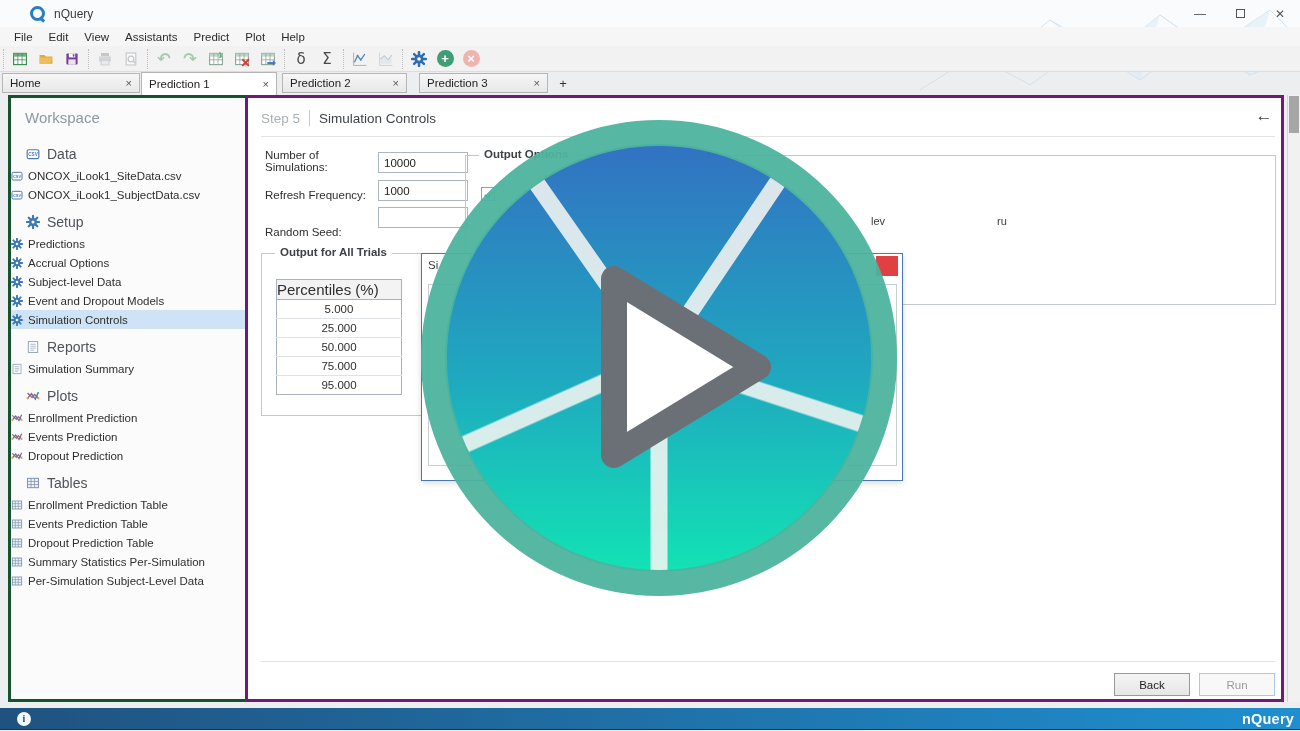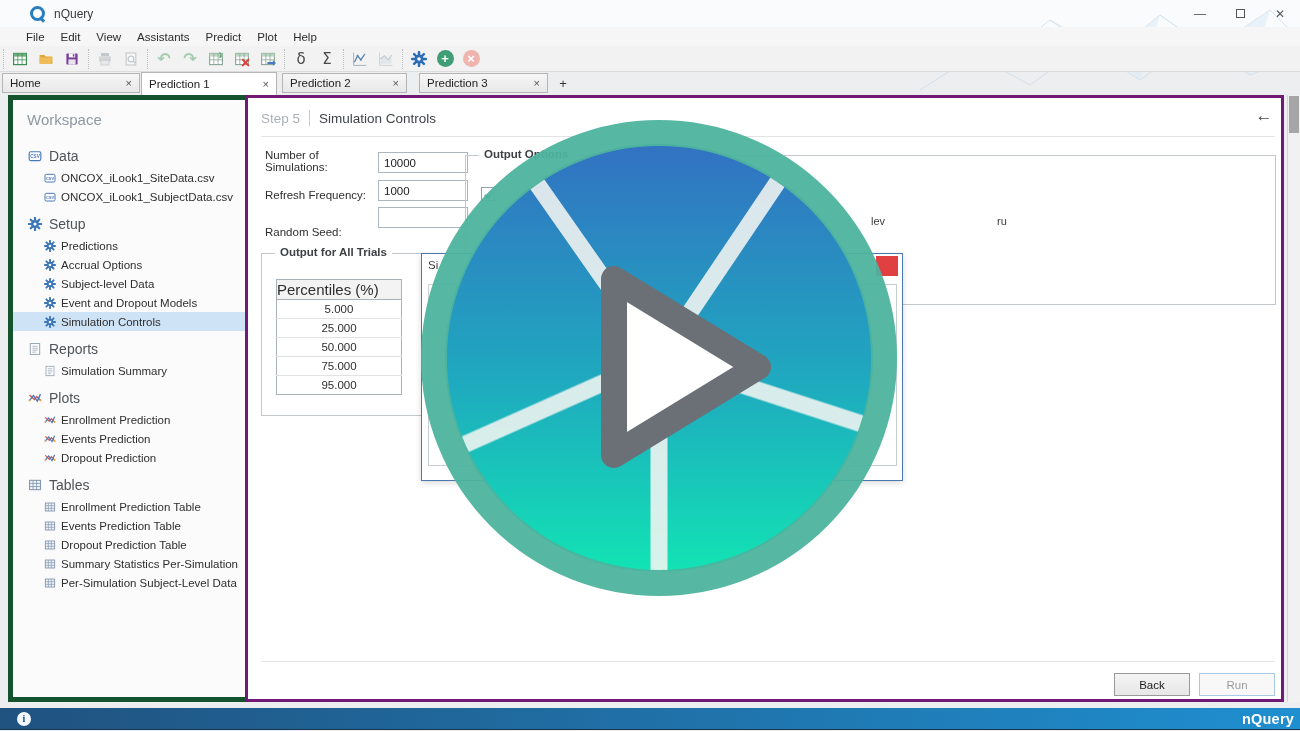--- a/index.html
+++ b/index.html
@@ -13,51 +13,51 @@
   .appicon::after{content:"";position:absolute;right:-3px;bottom:-3px;width:6px;height:3px;background:#2a7ec0;transform:rotate(45deg)}
   .apptitle{margin-left:9px;font-size:12px;color:#3a3a3a}
   .wincontrols{position:absolute;right:0;top:0;height:27px;display:flex;align-items:center}
   .winbtn{width:40px;height:27px;display:flex;align-items:center;justify-content:center;color:#555;font-size:12px}
   .maxbox{width:9px;height:9px;border:1.3px solid #555}
   .plexus{position:absolute;right:0;top:0;pointer-events:none}
 
   
   .menubar{position:absolute;left:0;top:27px;width:1300px;height:19px;background:#f6f6f6;display:flex;align-items:center}
   .menuitem{padding:2px 8px;color:#2b2b2b;font-size:11.5px}
-  .menuitem:first-child{margin-left:18px}
+  .menuitem:first-child{margin-left:6px}
 
   
   .toolbar{position:absolute;left:0;top:46px;width:1300px;height:26px;background:#f2f2f2;border-bottom:1px solid #dcdcdc;display:flex;align-items:center}
   .tbtn{width:26px;height:24px;display:flex;align-items:center;justify-content:center}
   .tsep{width:1px;height:20px;border-left:1px dotted #bdbdbd;margin:0 3px}
   .glyph{font-size:15px;color:#4a4a4a;font-family:"DejaVu Sans",sans-serif}
   .glyph.green{color:#a4cbad;font-size:16px;font-weight:bold}
   .dim{opacity:.5}
   .circbtn{width:17px;height:17px;border-radius:50%;display:flex;align-items:center;justify-content:center;color:#fff;font-weight:bold;font-size:13px;line-height:1}
   .circ-add{background:#3f9e76}
   .circ-x{background:#f0b4ae}
 
   
   .tabbar{position:absolute;left:0;top:72px;width:1300px;height:23px}
   .tab{position:absolute;top:1px;height:20px;background:linear-gradient(#f6f6f6,#e8e8e8);border:1px solid #b5b5b5;display:flex;align-items:center;padding:0 7px;font-size:11.5px;color:#222}
   .tab.active{top:0;height:23px;background:#fff;border-bottom:none;z-index:2}
   .tab .tx{margin-left:auto;color:#555;font-size:11px;padding-left:14px}
   .newtab{position:absolute;top:3px;display:flex;align-items:center;justify-content:center;width:18px;height:17px;color:#333;font-size:13px}
 
   
-  .sidebar{position:absolute;left:8px;top:95px;width:268px;height:607px;background:#fbfbfb;border:5px solid #14532d;overflow:hidden}
+  .sidebar{position:absolute;left:8px;top:95px;width:268px;height:607px;background:#fbfbfb;border:3px solid #14532d;overflow:hidden}
   .ws-head{position:relative;padding:11px 12px 10px 14px;color:#8e98a2;font-size:15px}
   .chev{display:inline-block;width:7px;height:7px;border-left:1.6px solid #8a8a8a;border-bottom:1.6px solid #8a8a8a}
   .chev.up{transform:rotate(135deg)}
   .chev.left{transform:rotate(45deg)}
   .ws-head .chev{position:absolute;right:14px;top:16px}
   .sec{position:relative;display:flex;align-items:center;height:24px;padding-left:15px;font-size:14px;color:#4e5358;margin-top:6px}
   .sec .chev{position:absolute;right:14px;top:10px}
   .sec svg{margin-right:7px}
-  .si{position:relative;display:flex;align-items:center;height:19px;padding-left:31px;font-size:11.5px;color:#2e2e2e}
+  .si{position:relative;display:flex;align-items:center;height:19px;font-size:11.5px;color:#2e2e2e}
   .si svg{margin-right:5px;flex:0 0 auto}
   .si.selected{background:#cfe3f6}
   .ic14{width:14px;height:14px}
   .ic12{width:12px;height:12px}
   .ic16{width:16px;height:16px}
 
   
   .main{position:absolute;left:245px;top:95px;width:1039px;height:607px;background:#fff;border:3px solid #701a75}
   .stephead{position:absolute;left:13px;top:10px;display:flex;align-items:center;height:20px}
   .steplabel{color:#aab0b6;font-size:13.5px}

